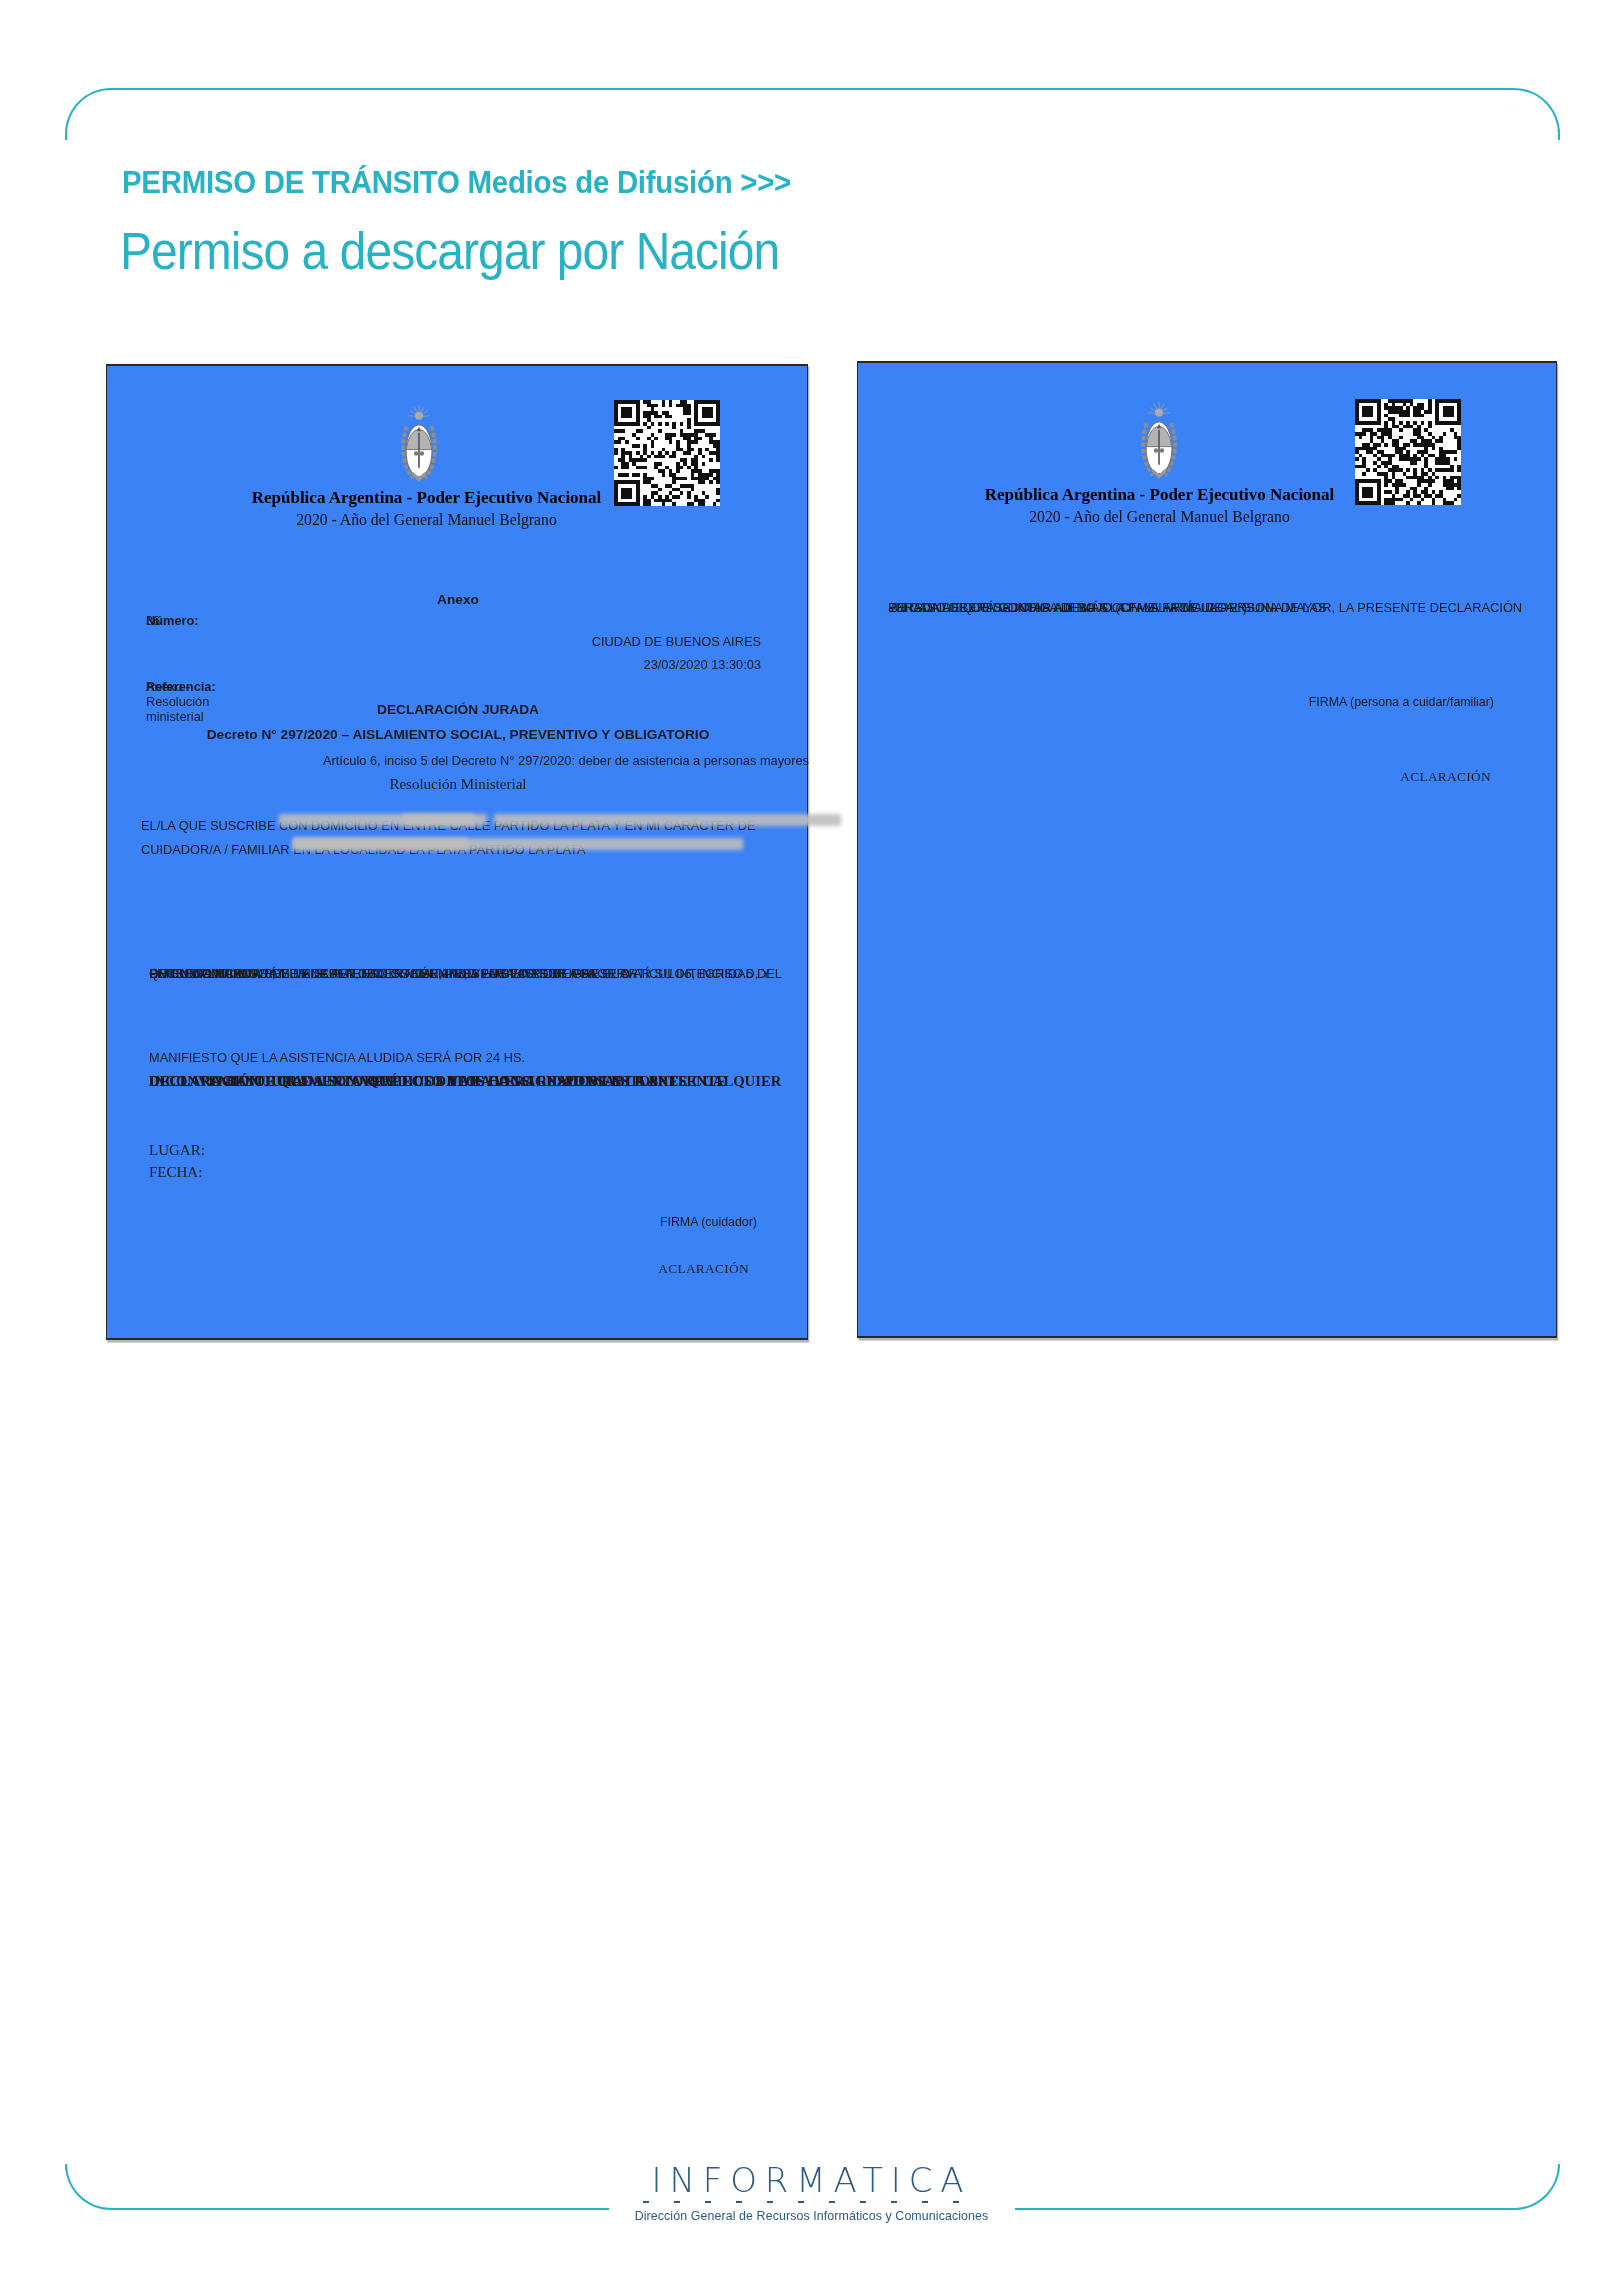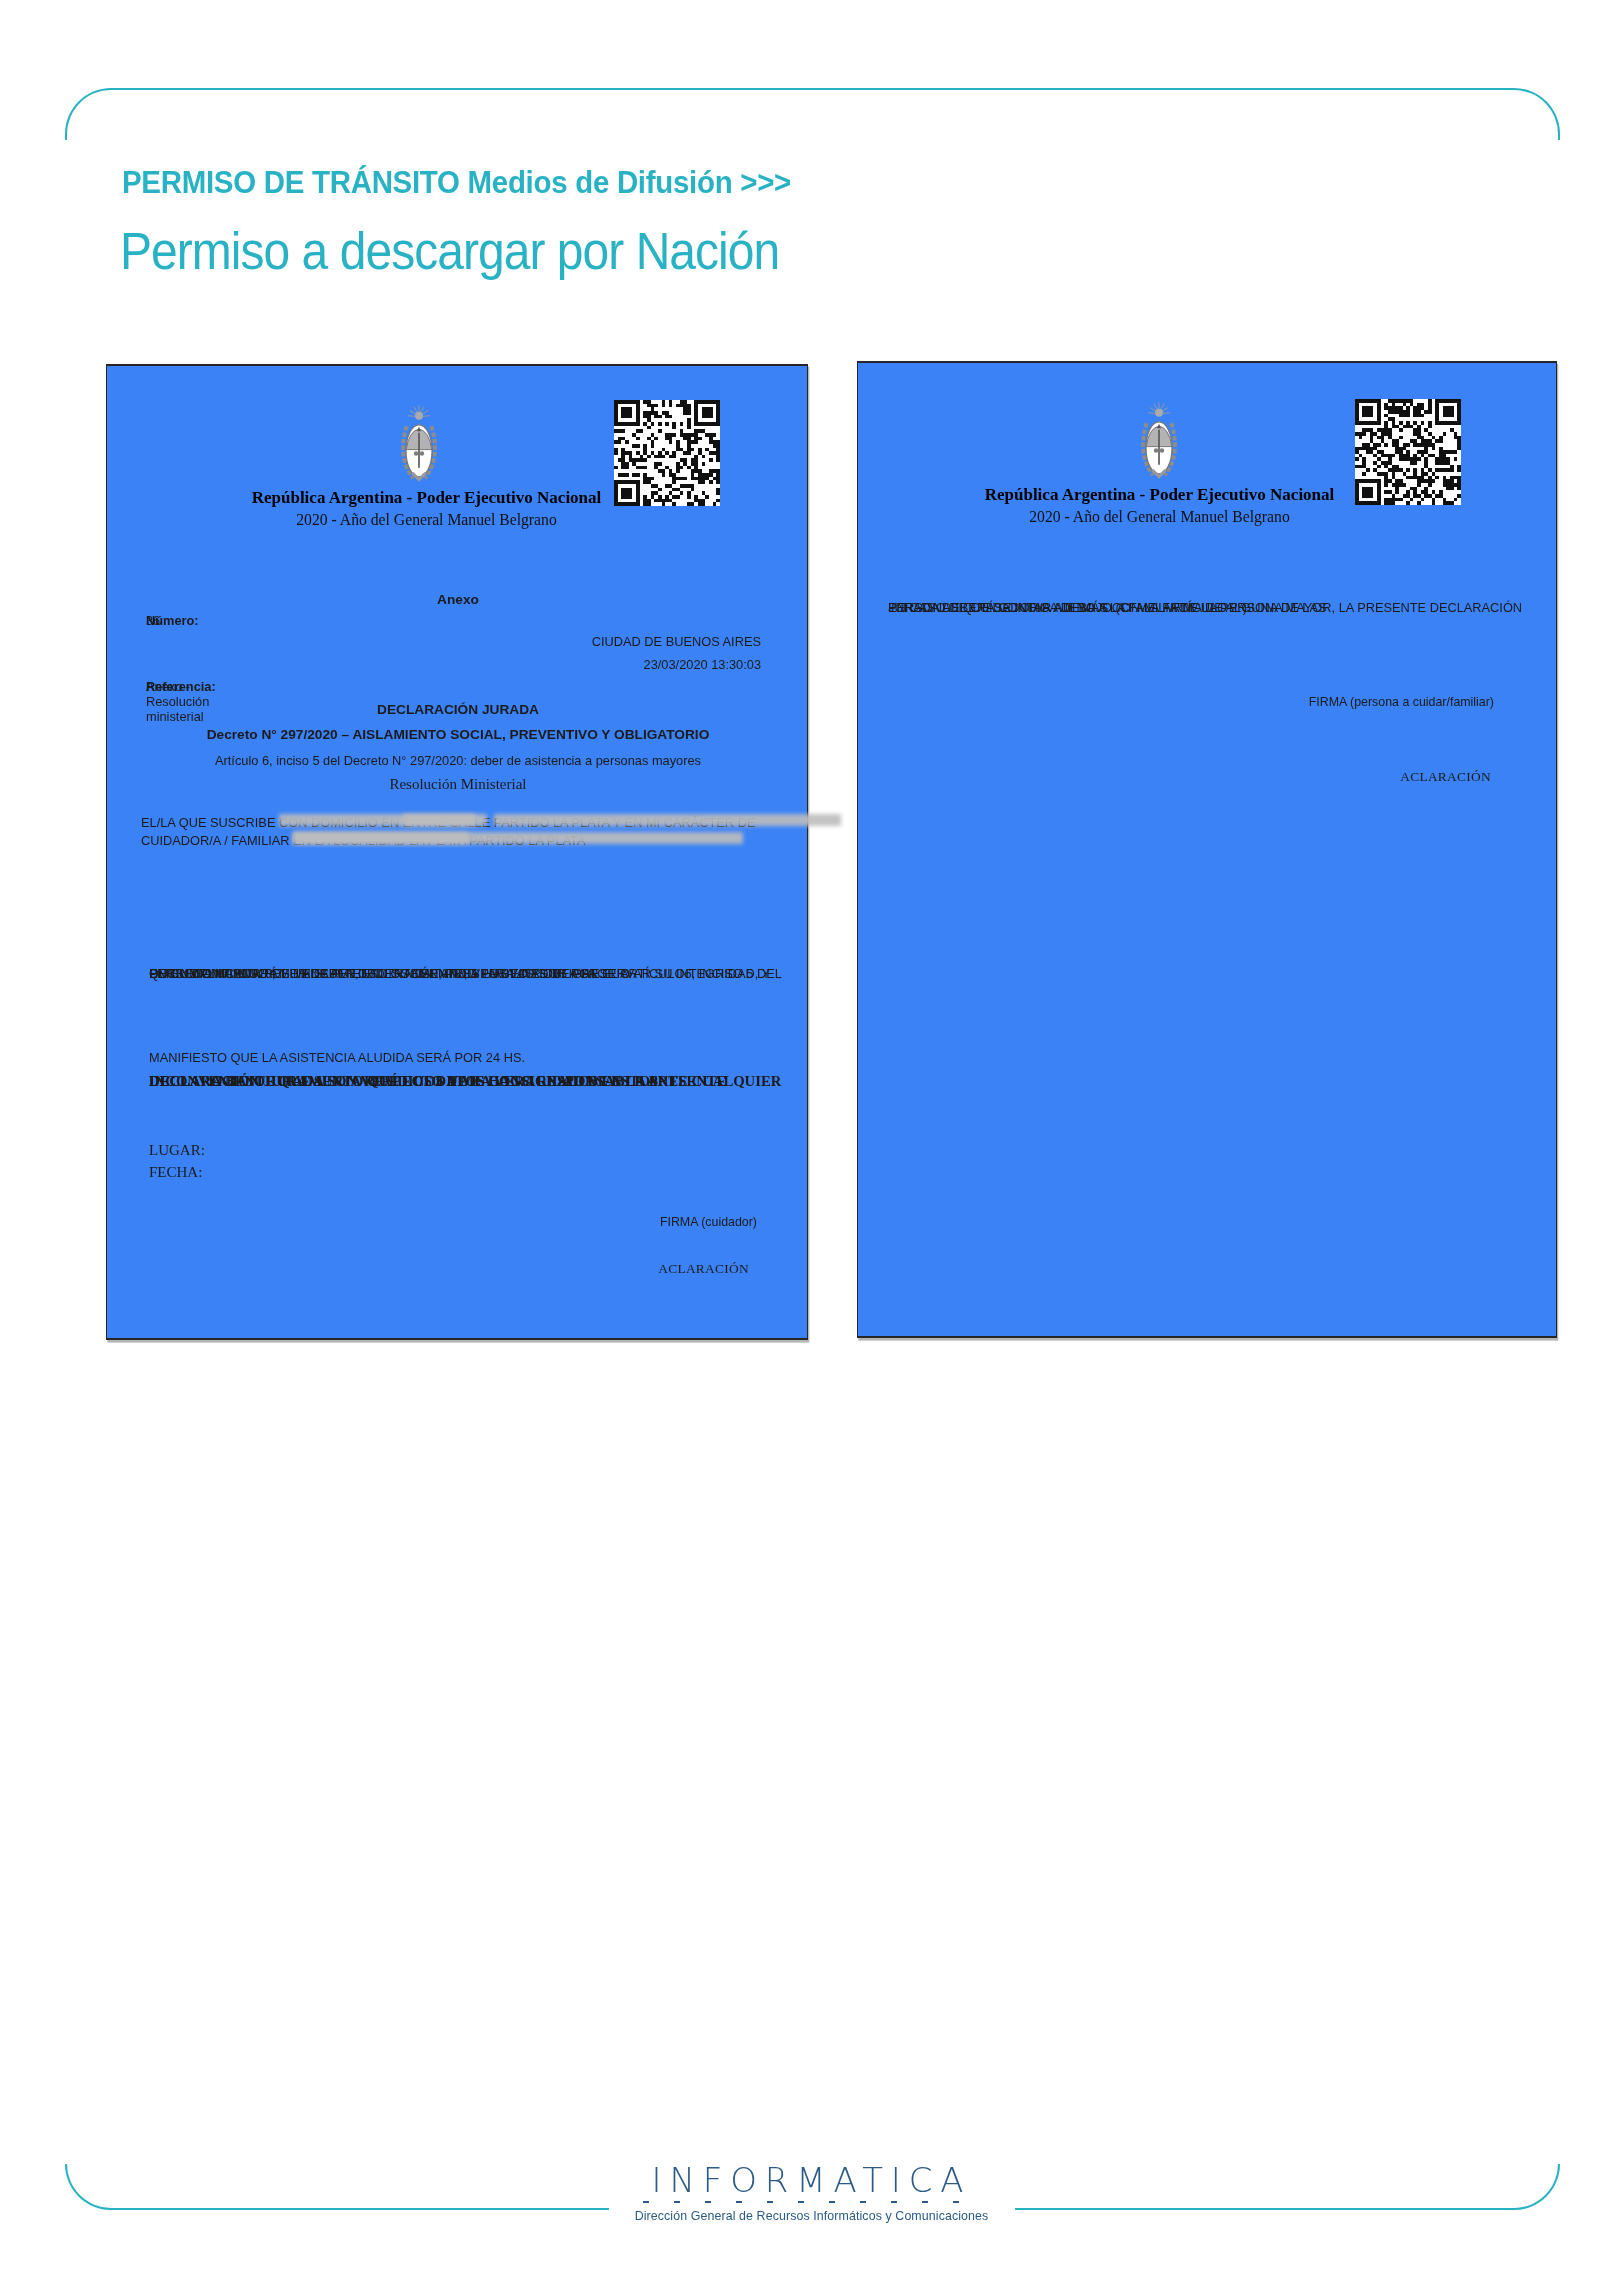--- a/index.html
+++ b/index.html
@@ -51,24 +51,24 @@
   #doc-right .qr{left:497px;top:36px;}
 
   .anexo{left:0;top:226px;width:702px;text-align:center;font-weight:bold;font-size:13.7px;}
   .numero{left:39px;top:247px;font-size:12.8px;}
   .city{right:46px;top:268px;font-size:12.8px;text-align:right;}
   .dt{right:46px;top:291px;font-size:12.8px;text-align:right;}
   .ref{left:39px;top:313px;font-size:12.8px;}
   .b{font-weight:bold;}
   .h1{left:0;top:336px;width:702px;text-align:center;font-weight:bold;font-size:13.7px;}
   .h2{left:0;top:361px;width:702px;text-align:center;font-weight:bold;font-size:13.7px;}
-  .h3{left:0;top:387px;width:702px;text-align:center;font-size:12.8px;}
+  .h3{left:0;top:387px;width:702px;text-align:right;font-size:12.8px;}
   .h4{left:0;top:410px;width:702px;text-align:center;font-family:"Liberation Serif",serif;font-size:15px;}
 
-  .suscribe{left:34px;top:448px;width:629px;font-size:12.8px;line-height:18px;}
+  .suscribe{left:34px;top:448px;width:629px;font-size:12.8px;line-height:24px;}
   .redact{display:inline-block;height:12.4px;background:#bdbdbd;border-radius:1.3px;
           filter:blur(2px);vertical-align:-2px;opacity:.9;}
   .body1{left:42px;top:599px;font-size:12.8px;line-height:18px;}
   .manifiesto{left:42px;top:684px;font-size:12.8px;}
   .declaro{left:42px;top:705px;width:602px;font-family:"Liberation Serif",serif;
            font-weight:bold;font-size:14.7px;line-height:21.6px;}
   .lugar{left:42px;top:776px;font-family:"Liberation Serif",serif;font-size:15px;}
   .fecha{left:42px;top:798px;font-family:"Liberation Serif",serif;font-size:15px;}
   .firma{right:50px;top:849px;font-size:12.4px;text-align:right;}
   .aclar{right:58px;top:895px;font-family:"Liberation Serif",serif;font-size:13.4px;letter-spacing:0.3px;text-align:right;}

